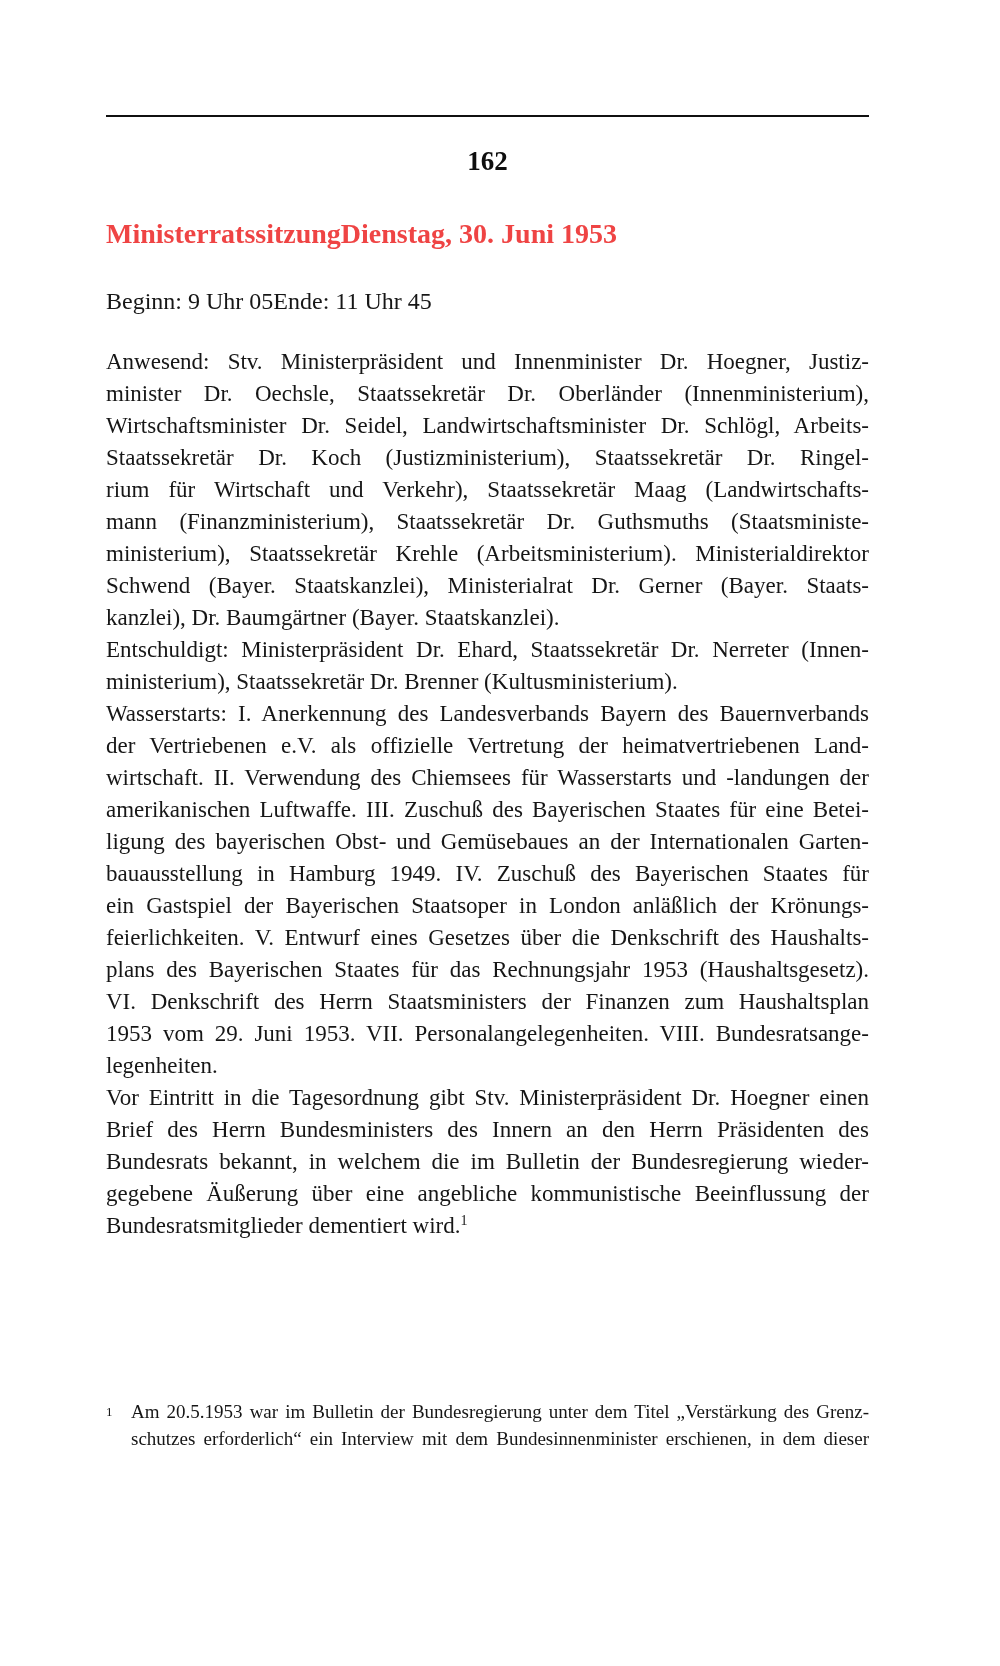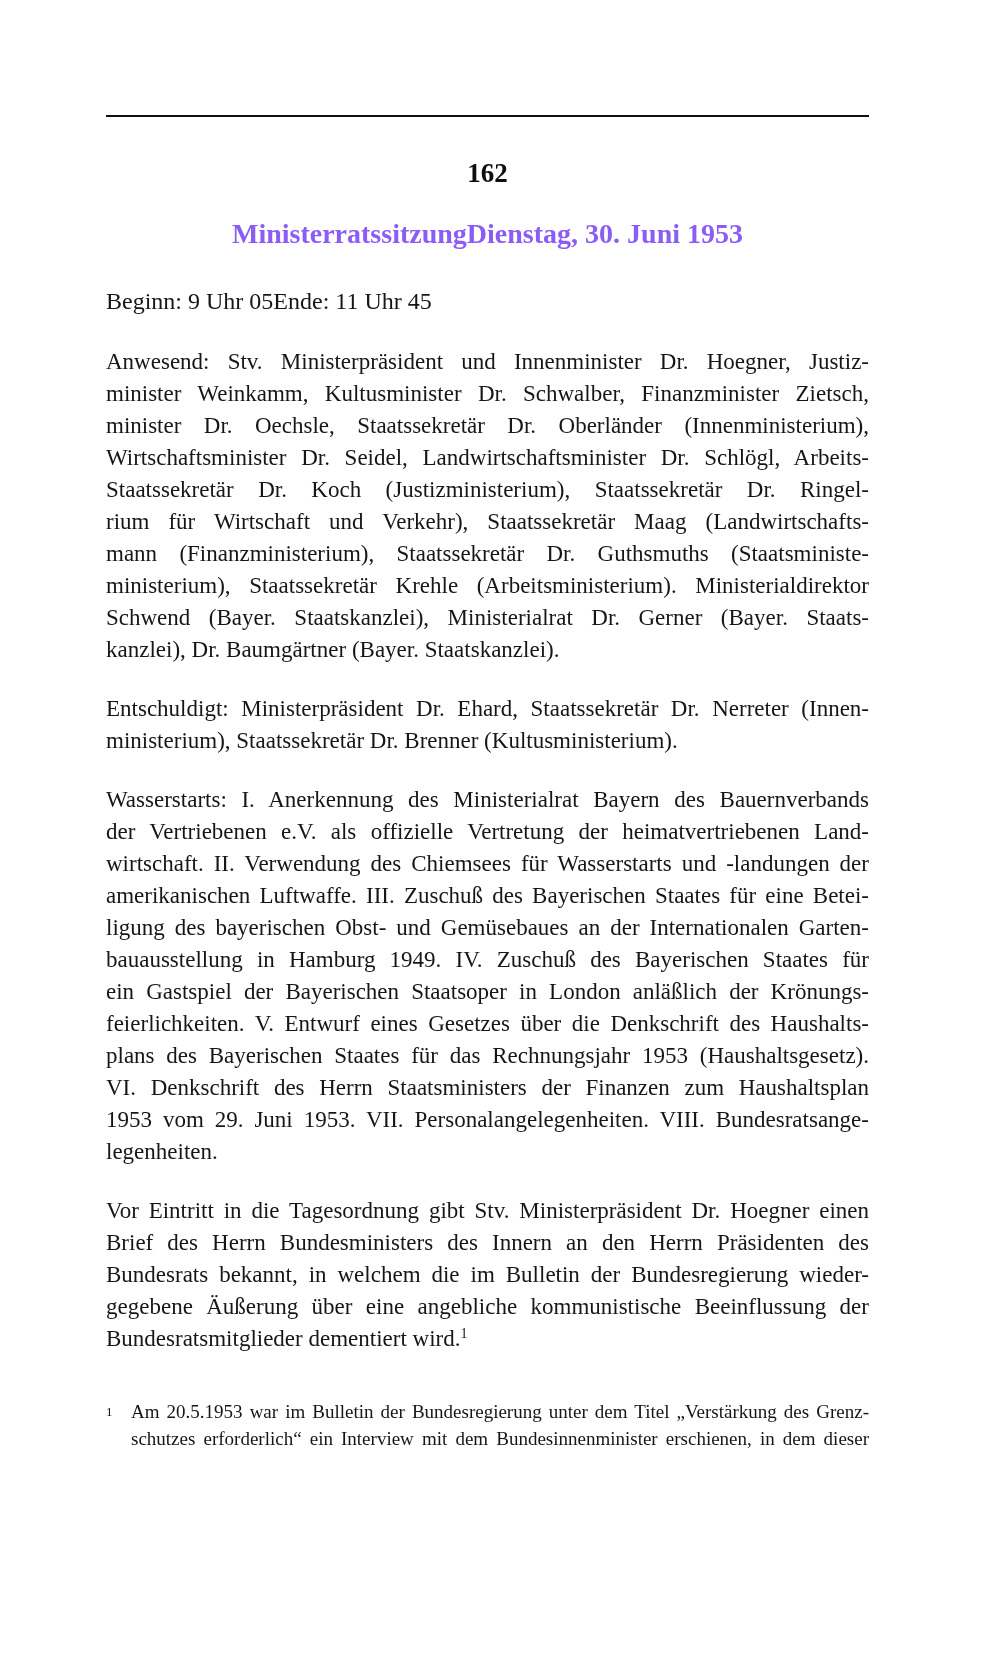--- a/index.html
+++ b/index.html
@@ -3,33 +3,33 @@
 <meta charset="utf-8">
 <style>
   html, body { margin:0; padding:0; background:#ffffff; }
   .page {
     position:relative; width:1000px; height:1666px; background:#ffffff;
     font-family:"Liberation Serif", serif; color:#161616; overflow:hidden;
   }
   .top-rule { position:absolute; left:106px; top:115px; width:763px; border-top:2px solid #101010; }
   .page-number {
     position:absolute; left:106px; top:146px; width:763px;
-    text-align:center; font-weight:bold; font-size:27px; color:#0e0e0e;margin-top:12px;
+    text-align:center; font-weight:bold; font-size:27px; color:#0e0e0e;
   }
   .header-row {
     position:absolute; left:106px; top:218px; width:763px;
-    display:flex; justify-content:center;
-    font-weight:bold; font-size:28px; color:#8b5cf6; white-space:nowrap;
+    display:flex; justify-content:flex-start;
+    font-weight:bold; font-size:28px; color:#ef4444; white-space:nowrap;
   }
   .times-row {
     position:absolute; left:106px; top:288px; width:763px;
     display:flex; font-size:24px; white-space:nowrap;
   }
   .body-text { position:absolute; left:106px; top:346px; width:763px; font-size:23px; line-height:32px; }
-  .paragraph + .paragraph { margin-top:27px; }
+  .paragraph + .paragraph { }
   .line { width:100%; }
   .just { text-align:justify; text-align-last:justify; }
   .italic { }
   sup.ref { font-size:14px; line-height:0; vertical-align:baseline; position:relative; top:-8px; }
   .footnote {
     position:absolute; left:106px; top:1398px; width:763px;
     font-size:19px; line-height:27px; display:flex; align-items:flex-start;
   }
   .fn-marker { flex:0 0 25px; width:25px; font-size:13px; padding-top:0px; }
   .fn-text { flex:1 1 auto; min-width:0; }
@@ -50,38 +50,37 @@
 
   <div class="times-row">
     <span>Beginn: 9 Uhr 05</span>
     <span>Ende: 11 Uhr 45</span>
   </div>
 
   <div class="body-text">
 
     <div class="paragraph">
       <div class="line just"><span class="italic">Anwesend:</span> <span>Stv. Ministerpräsident und Innenminister Dr. Hoegner, Justiz-</span></div>
-      <div class="line just">minister Weinkamm, Kultusminister Dr. Schwalber, Finanzminister Zietsch,</div>
       <div class="line just">minister Dr. Oechsle, Staatssekretär Dr. Oberländer (Innenministerium),</div>
       <div class="line just">Wirtschaftsminister Dr. Seidel, Landwirtschaftsminister Dr. Schlögl, Arbeits-</div>
       <div class="line just">Staatssekretär Dr. Koch (Justizministerium), Staatssekretär Dr. Ringel-</div>
       <div class="line just">rium für Wirtschaft und Verkehr), Staatssekretär Maag (Landwirtschafts-</div>
       <div class="line just">mann (Finanzministerium), Staatssekretär Dr. Guthsmuths (Staatsministe-</div>
       <div class="line just">ministerium), Staatssekretär Krehle (Arbeitsministerium). Ministerialdirektor</div>
       <div class="line just">Schwend (Bayer. Staatskanzlei), Ministerialrat Dr. Gerner (Bayer. Staats-</div>
       <div class="line">kanzlei), Dr. Baumgärtner (Bayer. Staatskanzlei).</div>
     </div>
 
     <div class="paragraph">
       <div class="line just"><span class="italic">Entschuldigt:</span> <span>Ministerpräsident Dr. Ehard, Staatssekretär Dr. Nerreter (Innen-</span></div>
       <div class="line">ministerium), Staatssekretär Dr. Brenner (Kultusministerium).</div>
     </div>
 
     <div class="paragraph">
-      <div class="line just"><span class="italic">Wasserstarts:</span> <span>I. Anerkennung des Ministerialrat Bayern des Bauernverbands</span></div>
+      <div class="line just"><span class="italic">Wasserstarts:</span> <span>I. Anerkennung des Landesverbands Bayern des Bauernverbands</span></div>
       <div class="line just">der Vertriebenen e.V. als offizielle Vertretung der heimatvertriebenen Land-</div>
       <div class="line just">wirtschaft. II. Verwendung des Chiemsees für Wasserstarts und -landungen der</div>
       <div class="line just">amerikanischen Luftwaffe. III. Zuschuß des Bayerischen Staates für eine Betei-</div>
       <div class="line just">ligung des bayerischen Obst- und Gemüsebaues an der Internationalen Garten-</div>
       <div class="line just">bauausstellung in Hamburg 1949. IV. Zuschuß des Bayerischen Staates für</div>
       <div class="line just">ein Gastspiel der Bayerischen Staatsoper in London anläßlich der Krönungs-</div>
       <div class="line just">feierlichkeiten. V. Entwurf eines Gesetzes über die Denkschrift des Haushalts-</div>
       <div class="line just">plans des Bayerischen Staates für das Rechnungsjahr 1953 (Haushaltsgesetz).</div>
       <div class="line just">VI. Denkschrift des Herrn Staatsministers der Finanzen zum Haushaltsplan</div>
       <div class="line just">1953 vom 29. Juni 1953. VII. Personalangelegenheiten. VIII. Bundesratsange-</div>

